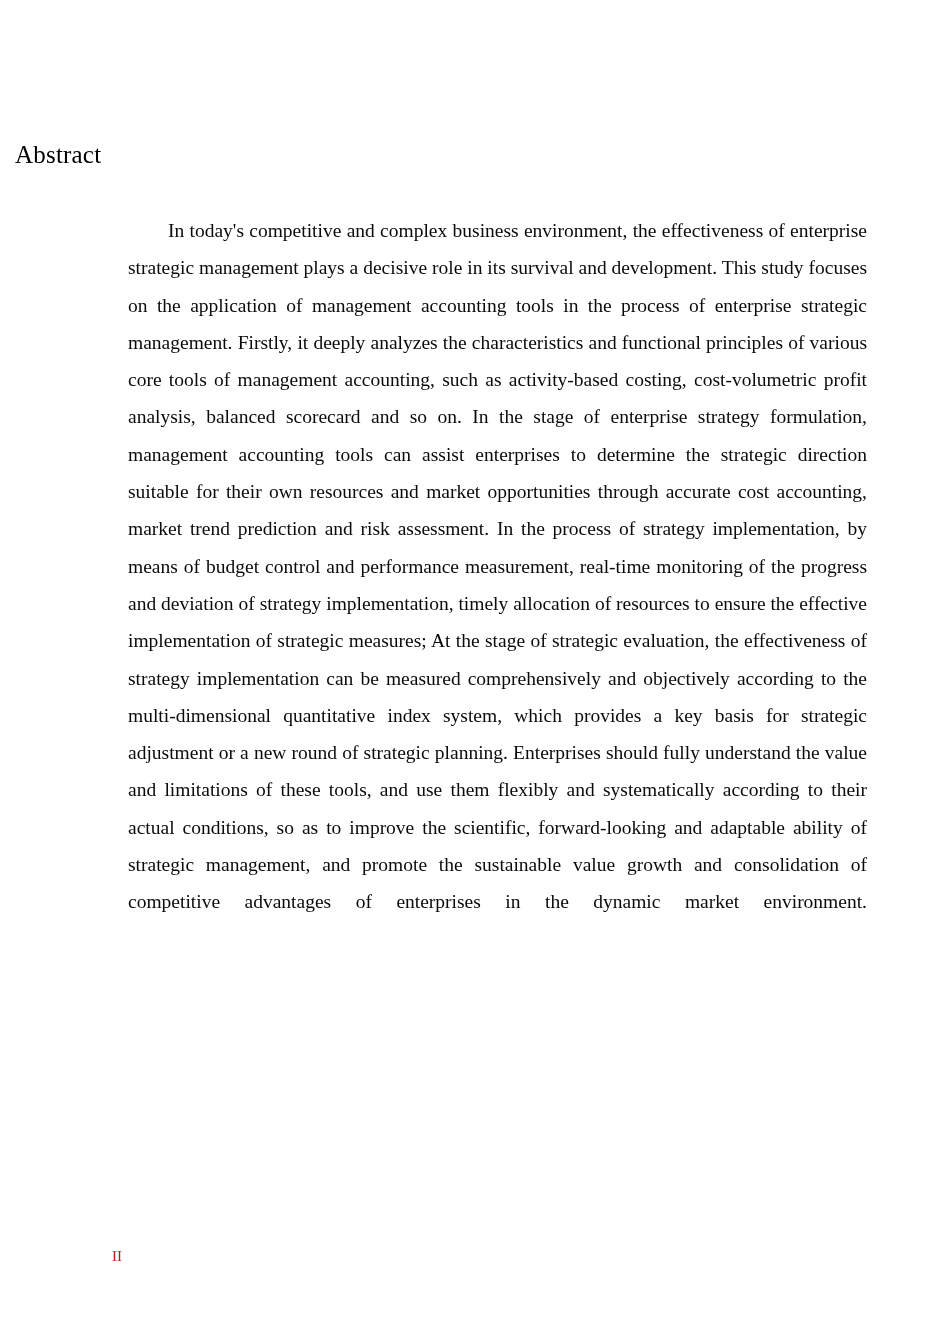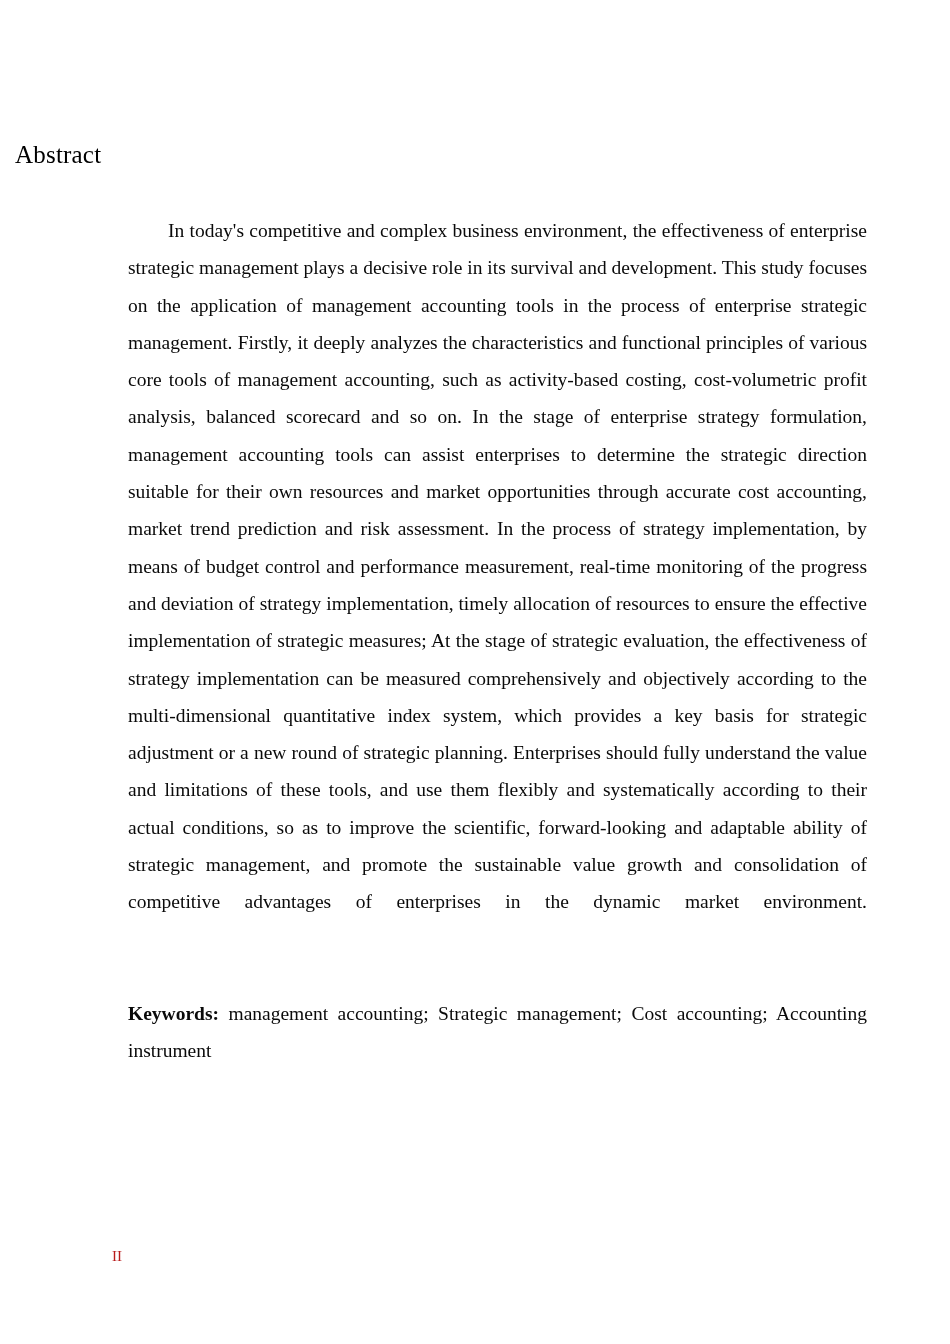--- a/index.html
+++ b/index.html
@@ -102,21 +102,18 @@
 <body>
 
 <div class="page">
 
   <h1 class="doc-title">Abstract</h1>
 
   <div class="content">
 
     <p class="abstract-body">In today's competitive and complex business environment, the effectiveness of enterprise strategic management plays a decisive role in its survival and development. This study focuses on the application of management accounting tools in the process of enterprise strategic management. Firstly, it deeply analyzes the characteristics and functional principles of various core tools of management accounting, such as activity-based costing, cost-volumetric profit analysis, balanced scorecard and so on. In the stage of enterprise strategy formulation, management accounting tools can assist enterprises to determine the strategic direction suitable for their own resources and market opportunities through accurate cost accounting, market trend prediction and risk assessment. In the process of strategy implementation, by means of budget control and performance measurement, real-time monitoring of the progress and deviation of strategy implementation, timely allocation of resources to ensure the effective implementation of strategic measures; At the stage of strategic evaluation, the effectiveness of strategy implementation can be measured comprehensively and objectively according to the multi-dimensional quantitative index system, which provides a key basis for strategic adjustment or a new round of strategic planning. Enterprises should fully understand the value and limitations of these tools, and use them flexibly and systematically according to their actual conditions, so as to improve the scientific, forward-looking and adaptable ability of strategic management, and promote the sustainable value growth and consolidation of competitive advantages of enterprises in the dynamic market environment.</p>
 
-    <p class="keywords-block">
-      <span class="keywords-label">Keywords:</span><span class="keywords-value"> management accounting; Strategic management; Cost accounting; Accounting instrument</span>
-    </p>
 
   </div>
 
   <div class="page-number">II</div>
 
 </div>
 
 </body></html>

